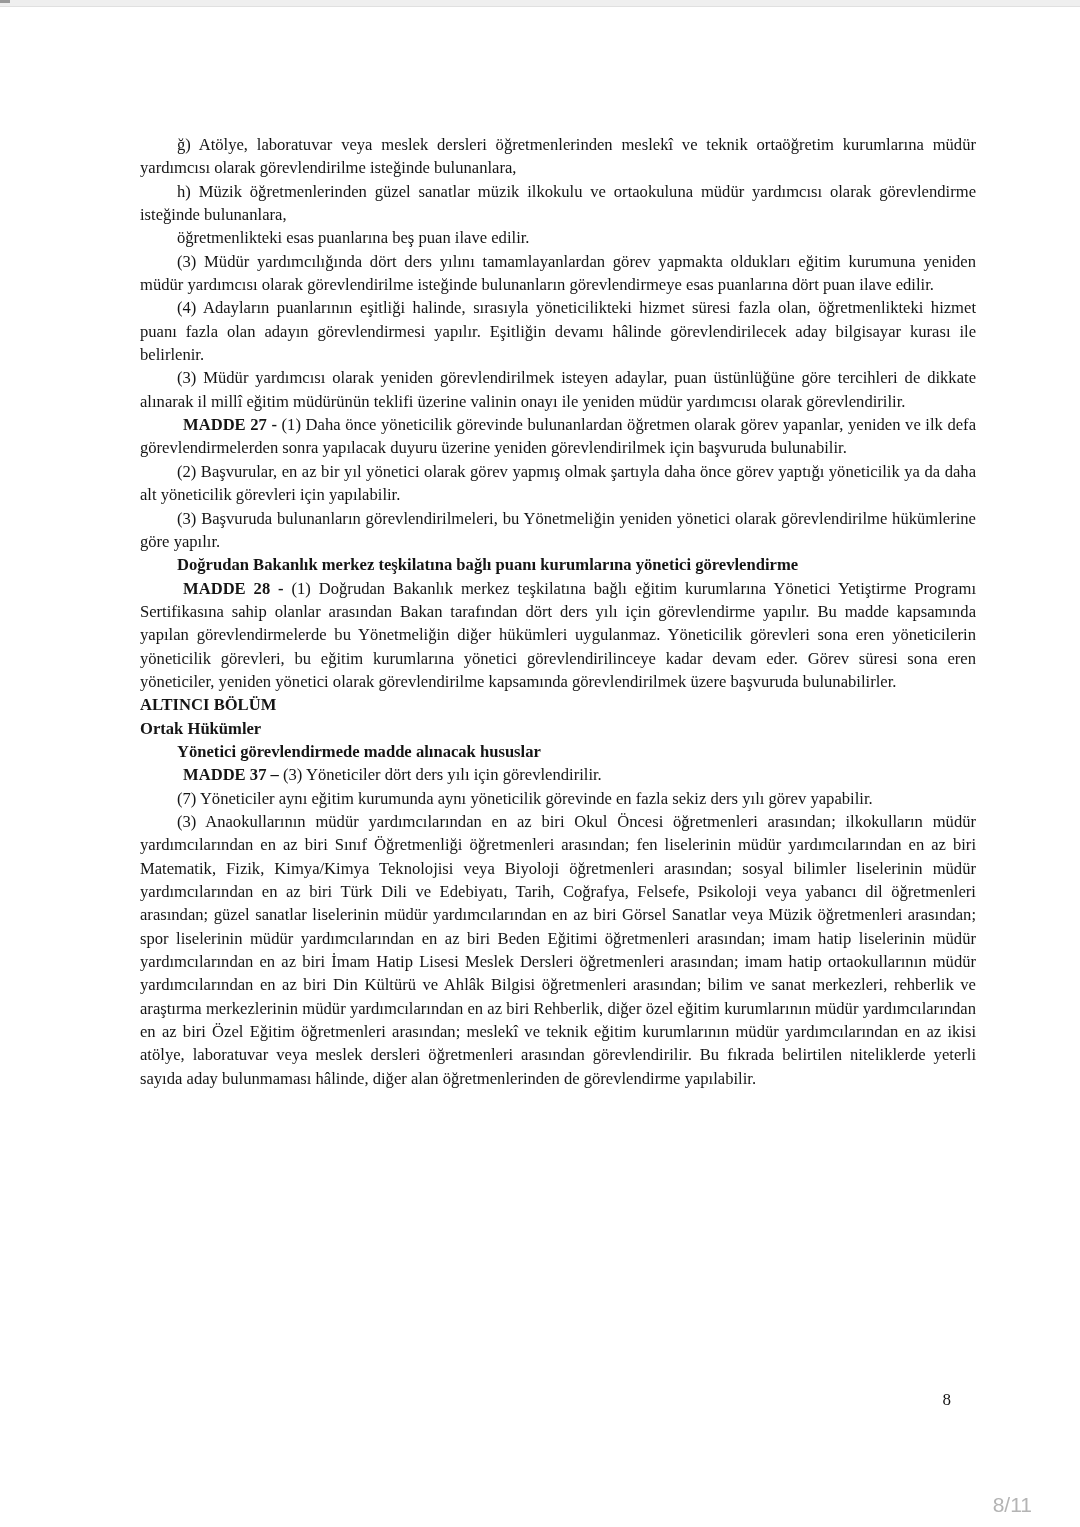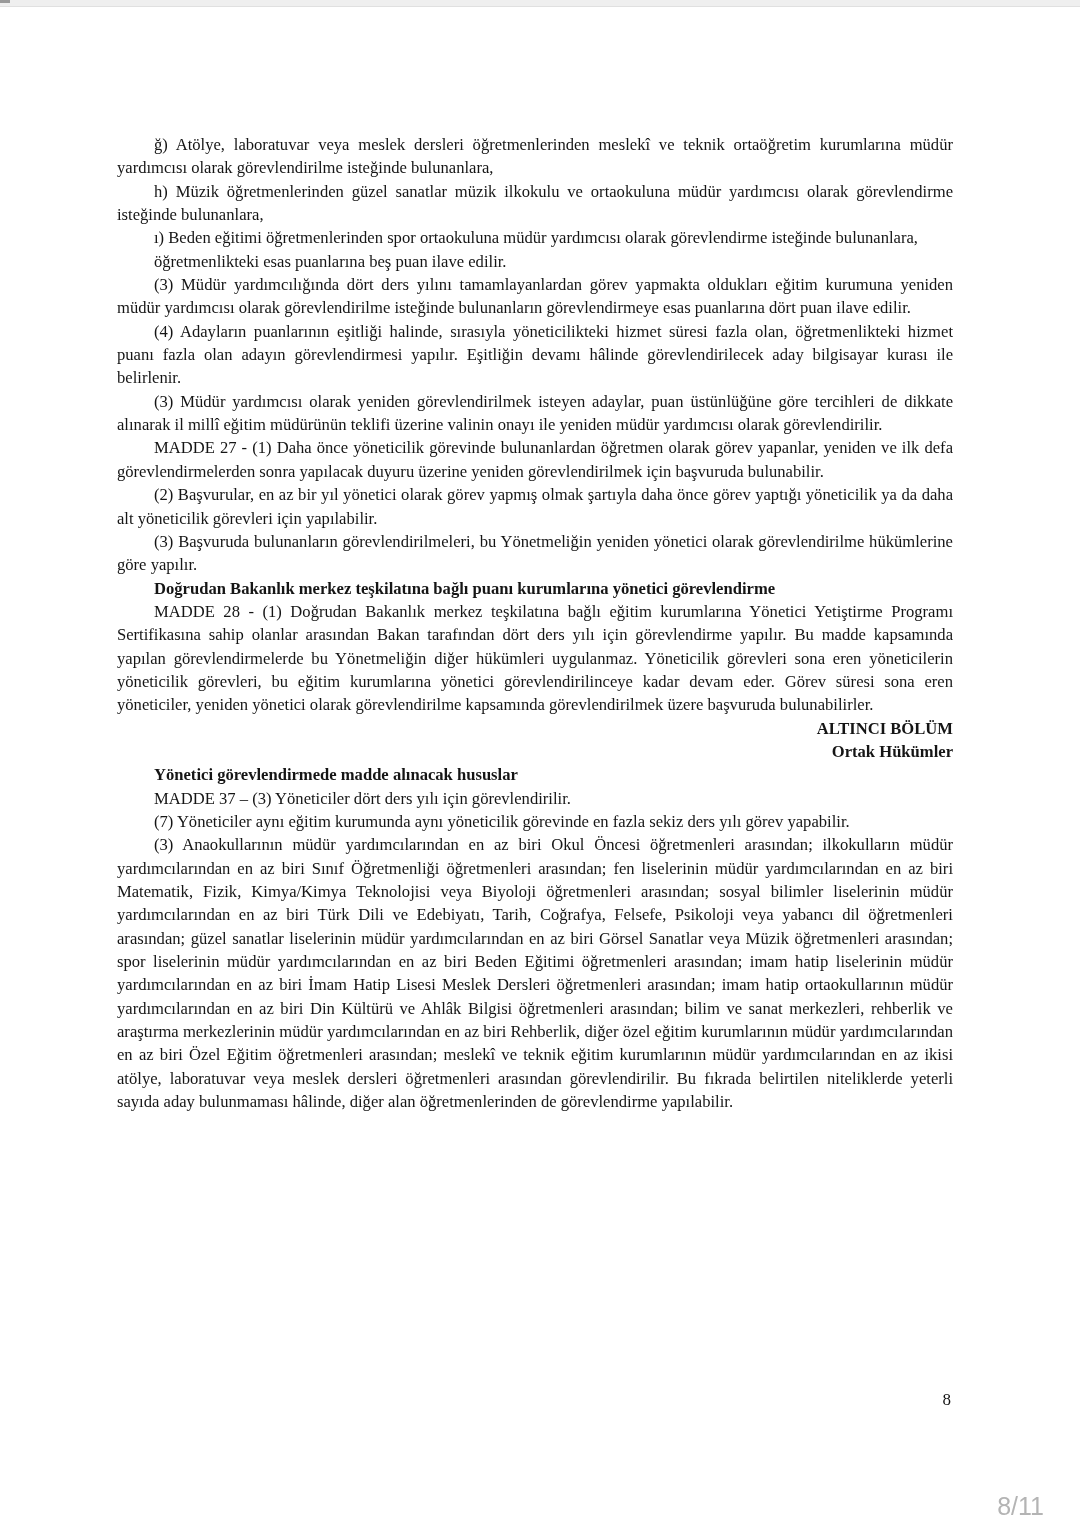--- a/index.html
+++ b/index.html
@@ -11,50 +11,49 @@
     font-family:"Liberation Serif","DejaVu Serif",serif;
   }
   .top-strip {
     position:absolute; top:0; left:0; width:1080px; height:6px;
     background:#efefef; border-bottom:1px solid #e0e0e0;
   }
   .top-strip-notch {
     position:absolute; top:0; left:0; width:10px; height:3px; background:#9a9a9a;
   }
   .doc-body {
-    position:absolute; top:133px; left:117px; width:836px;
+    position:absolute; top:133px; left:140px; width:836px;
     font-size:16.6px; line-height:23.35px; color:#151515;
     text-align:justify;
   }
   .para { margin:0; text-indent:37px; }
   .para.subheading { font-weight:bold; }
-  .para.center { text-align:right; text-indent:0; font-weight:bold; }
-  .b { font-weight:normal; }
+  .para.center { text-align:left; text-indent:0; font-weight:bold; }
+  .b { font-weight:bold;margin-left:6px; }
   .page-number {
     position:absolute; top:1390px; right:129px;
     font-size:17px; color:#151515;
     font-family:"Liberation Serif","DejaVu Serif",serif;
   }
   .pager {
-    position:absolute; top:1494px; right:36px;
-    font-size:25px; line-height:1; color:#b4b4b4;
+    position:absolute; top:1494px; right:48px;
+    font-size:21px; line-height:1; color:#b4b4b4;
     font-family:"Liberation Sans","DejaVu Sans",sans-serif;
   }
 </style>
 </head>
 <body>
 
 <div class="top-strip">
   <div class="top-strip-notch"></div>
 </div>
 
 <div class="doc-body">
     <p class="para body"><span>ğ) Atölye, laboratuvar veya meslek dersleri öğretmenlerinden meslekî ve teknik ortaöğretim kurumlarına müdür yardımcısı olarak görevlendirilme isteğinde bulunanlara,</span></p>
     <p class="para body"><span>h) Müzik öğretmenlerinden güzel sanatlar müzik ilkokulu ve ortaokuluna müdür yardımcısı olarak görevlendirme isteğinde bulunanlara,</span></p>
-    <p class="para body"><span>ı) Beden eğitimi öğretmenlerinden spor ortaokuluna müdür yardımcısı olarak görevlendirme isteğinde bulunanlara,</span></p>
     <p class="para body"><span>öğretmenlikteki esas puanlarına beş puan ilave edilir.</span></p>
     <p class="para body"><span>(3) Müdür yardımcılığında dört ders yılını tamamlayanlardan görev yapmakta oldukları eğitim kurumuna yeniden müdür yardımcısı olarak görevlendirilme isteğinde bulunanların görevlendirmeye esas puanlarına dört puan ilave edilir.</span></p>
     <p class="para body"><span>(4) Adayların puanlarının eşitliği halinde, sırasıyla yöneticilikteki hizmet süresi fazla olan, öğretmenlikteki hizmet puanı fazla olan adayın görevlendirmesi yapılır. Eşitliğin devamı hâlinde görevlendirilecek aday bilgisayar kurası ile belirlenir.</span></p>
     <p class="para body"><span>(3) Müdür yardımcısı olarak yeniden görevlendirilmek isteyen adaylar, puan üstünlüğüne göre tercihleri de dikkate alınarak il millî eğitim müdürünün teklifi üzerine valinin onayı ile yeniden müdür yardımcısı olarak görevlendirilir.</span></p>
     <p class="para body"><span class="b">MADDE 27 - </span><span>(1) Daha önce yöneticilik görevinde bulunanlardan öğretmen olarak görev yapanlar, yeniden ve ilk defa görevlendirmelerden sonra yapılacak duyuru üzerine yeniden görevlendirilmek için başvuruda bulunabilir.</span></p>
     <p class="para body"><span>(2) Başvurular, en az bir yıl yönetici olarak görev yapmış olmak şartıyla daha önce görev yaptığı yöneticilik ya da daha alt yöneticilik görevleri için yapılabilir.</span></p>
     <p class="para body"><span>(3) Başvuruda bulunanların görevlendirilmeleri, bu Yönetmeliğin yeniden yönetici olarak görevlendirilme hükümlerine göre yapılır.</span></p>
     <p class="para subheading"><span>Doğrudan Bakanlık merkez teşkilatına bağlı puanı kurumlarına yönetici görevlendirme</span></p>
     <p class="para body"><span class="b">MADDE 28 - </span><span>(1) Doğrudan Bakanlık merkez teşkilatına bağlı eğitim kurumlarına Yönetici Yetiştirme Programı Sertifikasına sahip olanlar arasından Bakan tarafından dört ders yılı için görevlendirme yapılır. Bu madde kapsamında yapılan görevlendirmelerde bu Yönetmeliğin diğer hükümleri uygulanmaz. Yöneticilik görevleri sona eren yöneticilerin yöneticilik görevleri, bu eğitim kurumlarına yönetici görevlendirilinceye kadar devam eder. Görev süresi sona eren yöneticiler, yeniden yönetici olarak görevlendirilme kapsamında görevlendirilmek üzere başvuruda bulunabilirler.</span></p>
     <p class="para center"><span>ALTINCI BÖLÜM</span></p>

